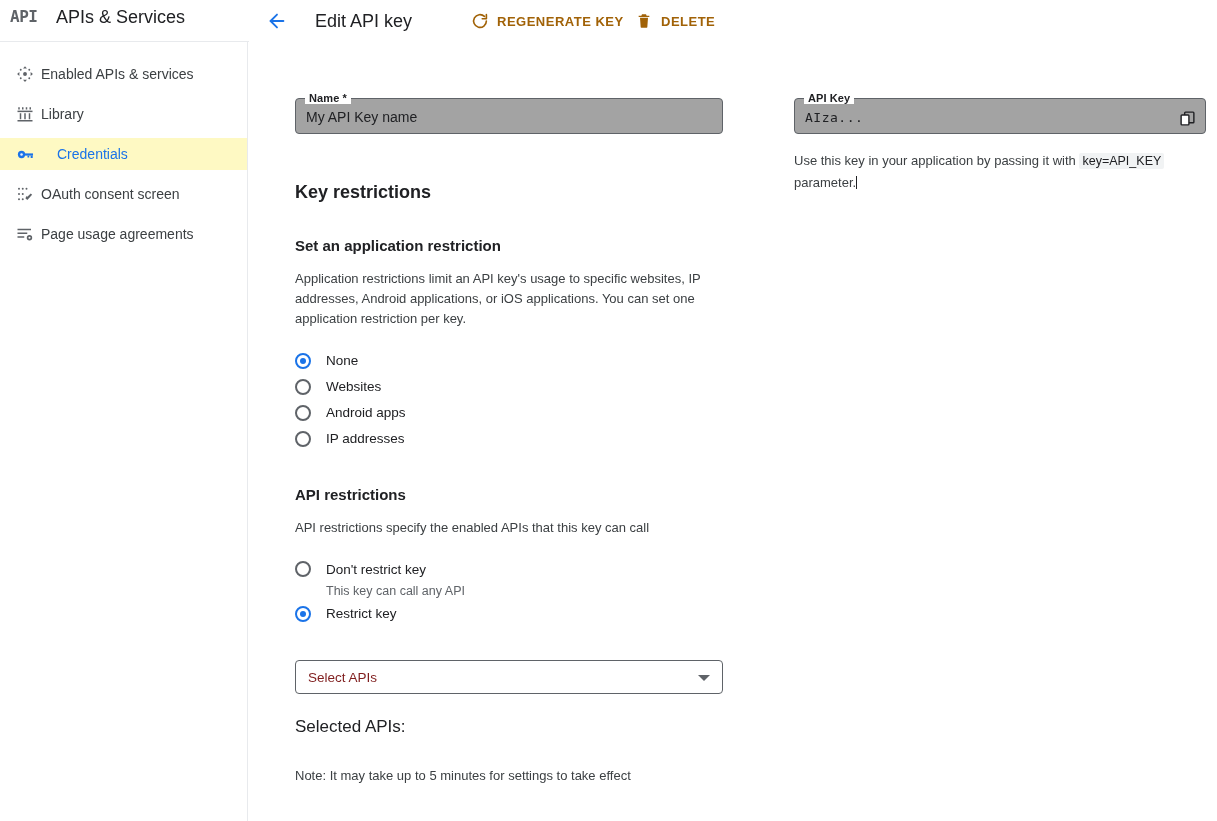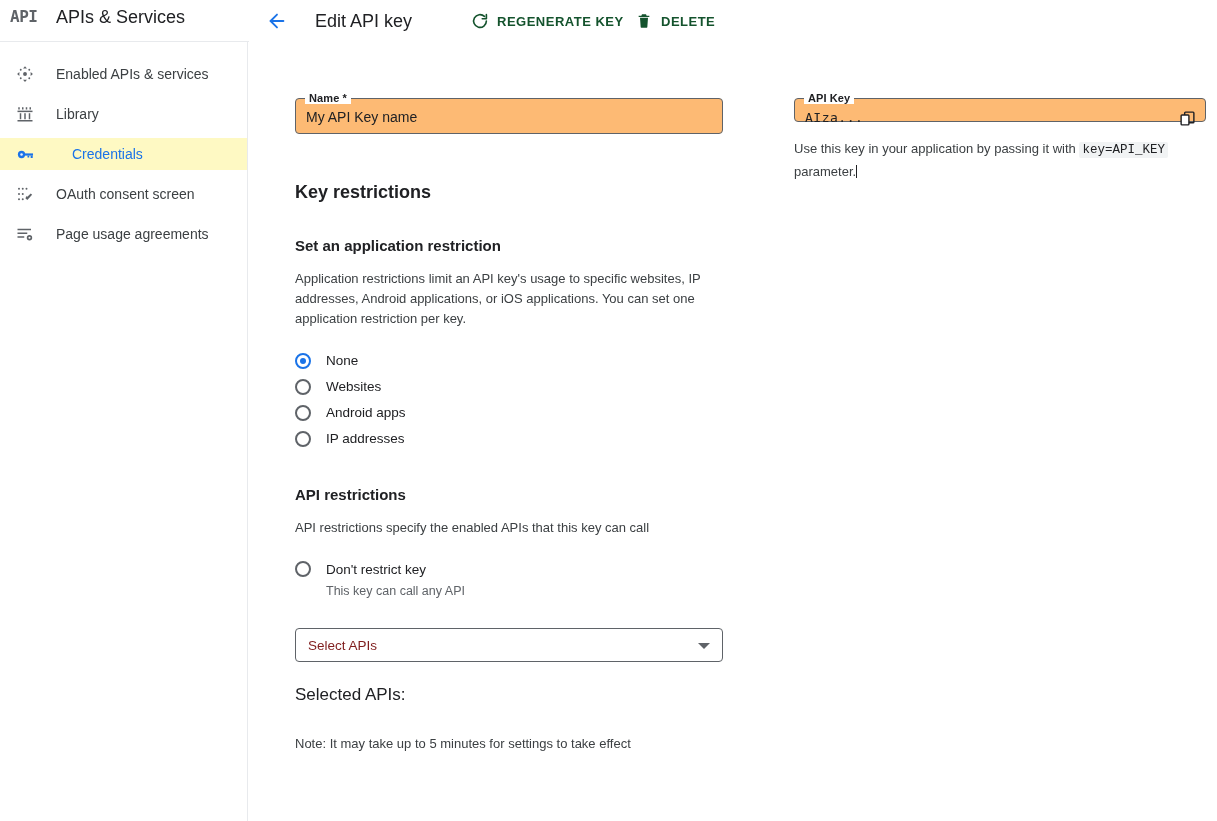--- a/index.html
+++ b/index.html
@@ -61,21 +61,21 @@
     cursor: pointer;
     margin-bottom: 8px;
     user-select: none;
   }
   .nav-item .nav-icon {
     width: 22px; height: 22px;
     flex: 0 0 22px;
     display: flex; align-items: center; justify-content: center;
     color: #5f6368;
   }
-  .nav-item .nav-label { margin-left: 20px; white-space: nowrap; }
+  .nav-item .nav-label { margin-left: 5px; white-space: nowrap; }
   .nav-item.active { background: #fef9c3; gap: 16px; }
   .nav-item.active .nav-label { color: #1a73e8; }
   .nav-item.active .nav-icon { color: #1a73e8; }
 
   
   .content-header {
     position: absolute; left: 249px; top: 0;
     width: 968px; height: 42px;
     background: #fff;
     display: flex; align-items: center;
@@ -90,21 +90,21 @@
   .page-title {
     margin-left: 26px;
     font-size: 18px;
     color: #202124;
     white-space: nowrap;
   }
   .hdr-action {
     display: flex; align-items: center;
     height: 28px;
     cursor: pointer;
-    color: #14532d;
+    color: #a16207;
     font-size: 13px;
     font-weight: 600;
     letter-spacing: 0.5px;
     white-space: nowrap;
     user-select: none;
   }
   .hdr-action .ha-icon {
     width: 18px; height: 18px;
     margin-right: 8px;
     display: flex; align-items: center; justify-content: center;
@@ -122,21 +122,21 @@
 
   .col-left { position: absolute; left: 46px; top: 55px; width: 430px; }
   .col-right { position: absolute; left: 545px; top: 55px; width: 412px; }
 
   
   .field {
     position: relative;
     height: 36px;
     border: 1px solid #5f6368;
     border-radius: 4px;
-    background: #fdba74;
+    background: #a3a3a3;
   }
   .field .fl-label {
     position: absolute;
     top: -7px; left: 9px;
     background: #fff;
     padding: 0 4px;
     font-size: 11px;
     font-weight: 700;
     color: #202124;
     letter-spacing: 0.1px;
@@ -168,21 +168,21 @@
   }
 
   .help-text {
     margin-top: 16px;
     font-size: 13px;
     line-height: 21px;
     color: #3c4043;
     width: 400px;
   }
   code.inline {
-    font-family: Liberation Mono, monospace;
+    font-family: Liberation Sans, sans-serif;
     background: #f1f3f4;
     font-size: 12.5px;
     padding: 1px 3px;
     border-radius: 2px;
     color: #202124;
     margin-top: 26px;
   }
   .caret {
     display: inline-block;
     width: 1px; height: 13px;
@@ -444,36 +444,40 @@
       <p class="desc" style="margin-top:13px;">API restrictions specify the enabled APIs that this key can call</p>
 
       <div class="radio-group" style="margin-top:18px;">
         <div class="radio-row tall">
           <span class="rr-line">
             <span class="radio"></span>
             <span class="radio-label">Don't restrict key</span>
           </span>
           <span class="radio-sub">This key can call any API</span>
         </div>
+        <div class="radio-row" style="margin-top:6px;">
+          <span class="radio checked"></span>
+          <span class="radio-label">Restrict key</span>
+        </div>
       </div>
 
       <div class="select-box" style="width:428px; margin-top:28px;">
         <span class="sb-value">Select APIs</span>
         <span class="select-arrow"></span>
       </div>
 
       <h3 class="selected-apis" style="margin-top:22px;">Selected APIs:</h3>
 
       <p class="note" style="margin-top:29px;">Note: It may take up to 5 minutes for settings to take effect</p>
 
     </div>
 
     <div class="col-right">
 
-      <div class="field" style="width:412px; height:24px;">
+      <div class="field" style="width:412px; height:36px;">
         <span class="fl-label">API Key</span>
         <span class="fl-value mono" style="height:38px;line-height:38px;">AIza...</span>
         <span class="copy-btn" style="top:9px;">
           <svg width="17" height="17" viewBox="0 0 24 24" fill="none" stroke="currentColor" stroke-width="2">
             <rect x="8" y="3" width="13" height="15" rx="1.2"></rect>
             <rect x="3" y="7" width="11" height="14" rx="1.2" fill="#ffffff"></rect>
           </svg>
         </span>
       </div>
 

